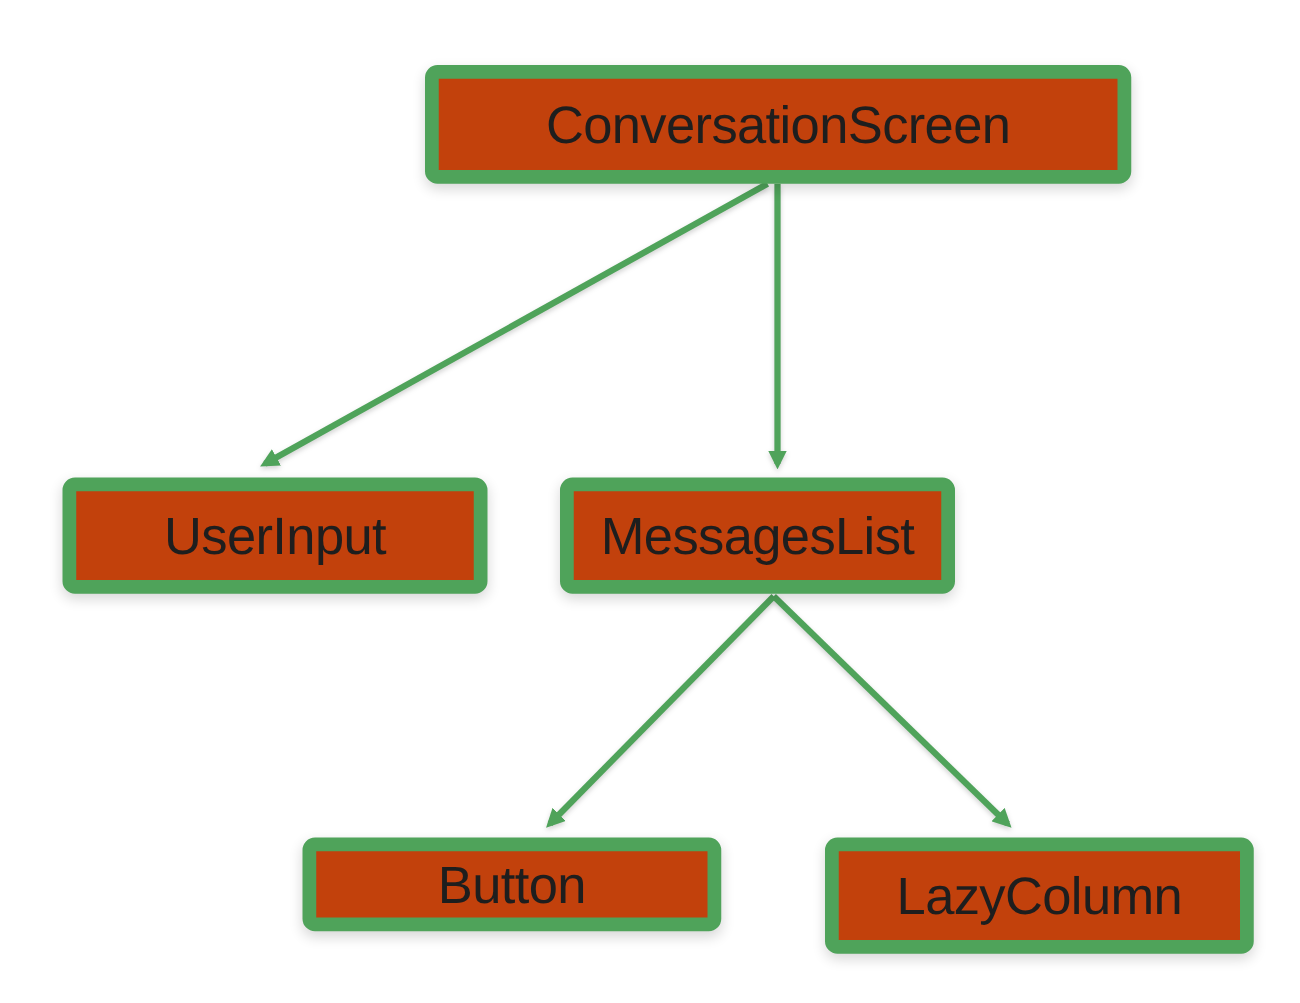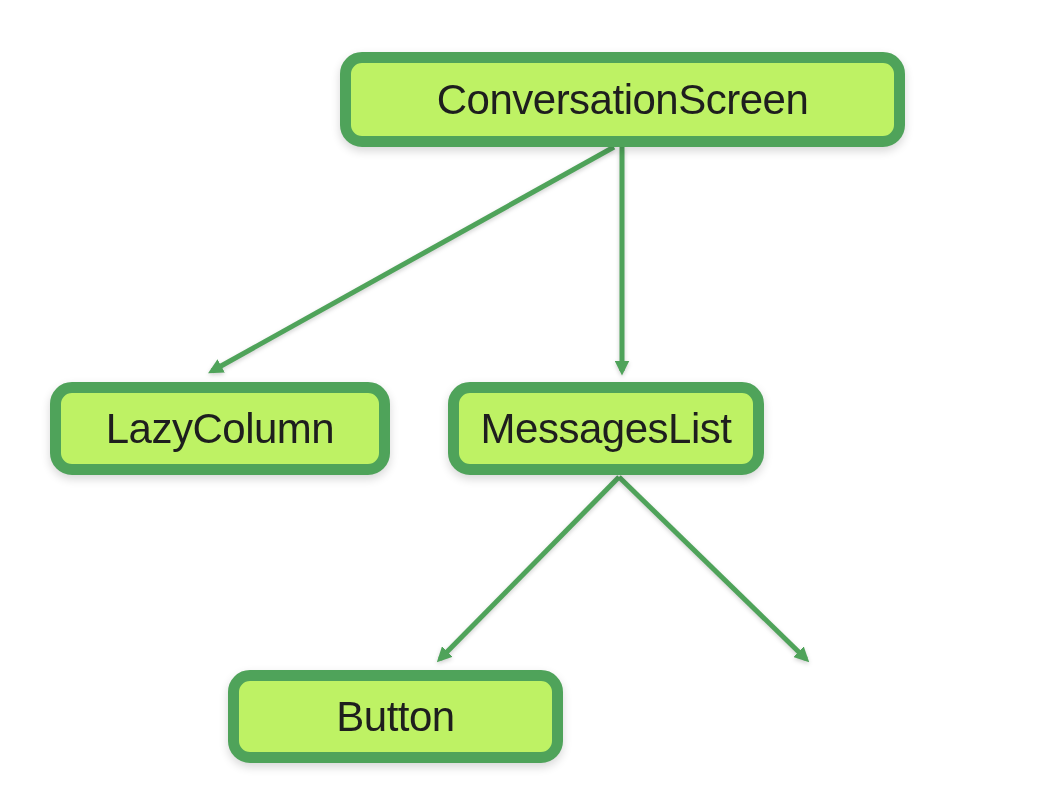--- a/index.html
+++ b/index.html
@@ -29,35 +29,35 @@
   }
   .edges line {
     stroke: var(--accent);
     stroke-width: 5;
   }
   .arrow-head {
     fill: var(--accent);
   }
   .node {
     position: absolute;
-    background: #bef264;
+    background: #c2410c;
     border: 11px solid var(--accent);
-    border-radius: 22px;
+    border-radius: 10px;
     display: flex;
     align-items: center;
     justify-content: center;
     font-size: 42px;
     letter-spacing: -0.5px;
     color: var(--ink);
     box-shadow: 0 4px 10px rgba(0,0,0,0.16);
   }
   .node-conversation-screen { left: 340px; top:  52px; width: 565px; height: 95px; }
   .node-user-input          { left:  50px; top: 382px; width: 340px; height: 93px; }
   .node-messages-list       { left: 448px; top: 382px; width: 316px; height: 93px; }
-  .node-button              { left: 228px; top: 670px; width: 335px; height: 93px; }
+  .node-button              { left: 242px; top: 670px; width: 335px; height: 75px; }
   .node-lazy-column         { left: 660px; top: 670px; width: 343px; height: 93px; }
   .node-label { pointer-events: none; }
 </style>
 </head>
 <body>
 
 <div class="canvas">
 
   <svg class="edges" viewBox="0 0 1040 802" xmlns="http://www.w3.org/2000/svg" aria-hidden="true">
     <defs>
@@ -69,25 +69,28 @@
     <line x1="622" y1="147" x2="622" y2="371" marker-end="url(#arrow)"></line>
     <line x1="619" y1="477" x2="440" y2="659" marker-end="url(#arrow)"></line>
     <line x1="619" y1="477" x2="806" y2="659" marker-end="url(#arrow)"></line>
   </svg>
 
   <div class="node node-conversation-screen">
     <span class="node-label">ConversationScreen</span>
   </div>
 
   <div class="node node-user-input">
-    <span class="node-label">LazyColumn</span>
+    <span class="node-label">UserInput</span>
   </div>
 
   <div class="node node-messages-list">
     <span class="node-label">MessagesList</span>
   </div>
 
   <div class="node node-button">
     <span class="node-label">Button</span>
   </div>
 
+  <div class="node node-lazy-column">
+    <span class="node-label">LazyColumn</span>
+  </div>
 
 </div>
 
 </body></html>

